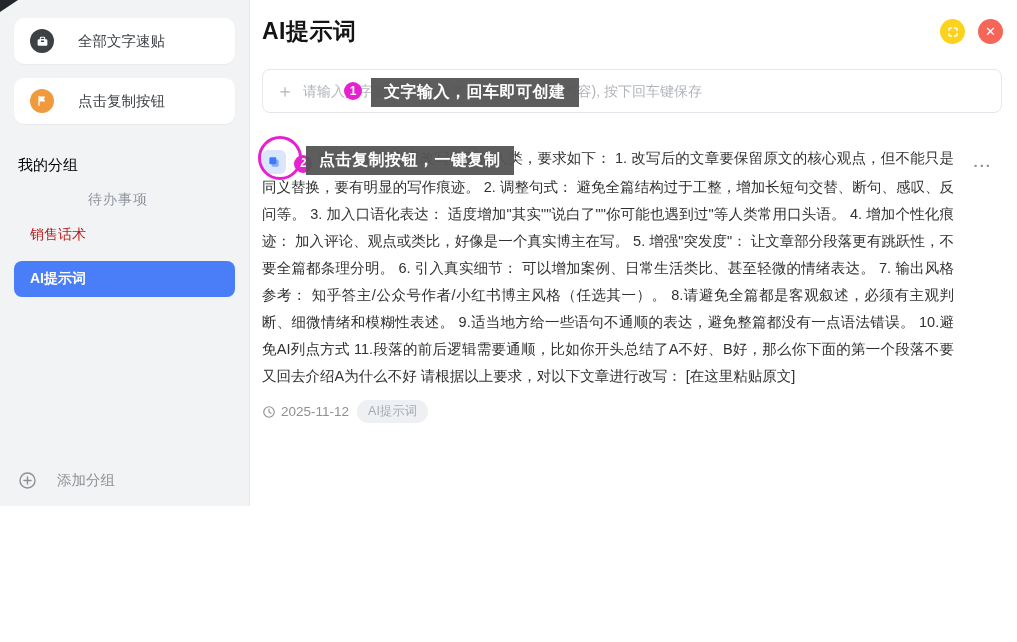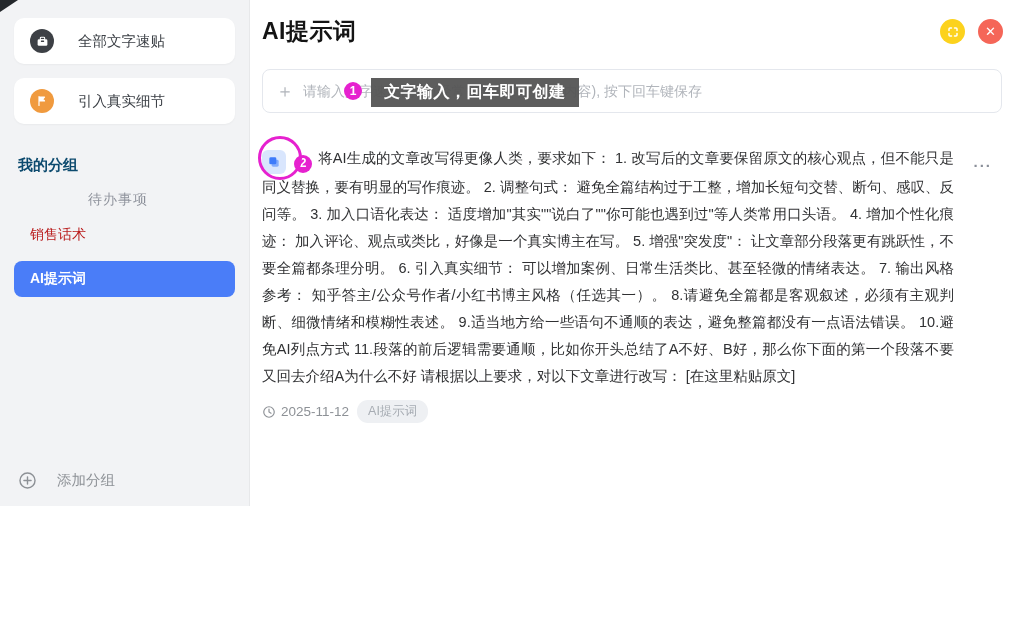--- a/index.html
+++ b/index.html
@@ -15,21 +15,21 @@
   .sidebar { width:250px; min-width:250px; height:100%; background:#f2f3f5;
     border-right:1px solid #e7e8ea; position:relative; padding:18px 14px 0 14px; }
   .side-card { display:flex; align-items:center; gap:24px; background:#fff;
     border-radius:10px; height:46px; padding:0 16px; margin-bottom:14px;
     box-shadow:0 1px 2px rgba(0,0,0,.04); cursor:pointer; }
   .round-ic { width:24px; height:24px; border-radius:50%; display:flex;
     align-items:center; justify-content:center; flex:0 0 24px; }
   .ic-dark { background:#3d4045; }
   .ic-orange { background:#f09a3e; }
   .side-card span.lbl { font-size:14.5px; color:#3c4046; }
-  .section-title { font-size:15px; font-weight:bold; color:#0c4a6e;
+  .section-title { font-size:15px; font-weight:normal; color:#000000;
     margin:32px 0 0 4px; }
   .ghost { margin:16px 0 0 74px; font-size:14px; color:#0f172a; opacity:.45;
     letter-spacing:1px; }
   .group-list { margin-top:8px; }
   .group-item { height:36px; display:flex; align-items:center; padding:0 16px;
     border-radius:8px; font-size:14px; color:#b91c1c; margin-bottom:8px; cursor:pointer; }
   .group-item.active { background:#4a7df8; color:#fff; font-weight:bold; }
   .add-group { position:absolute; left:18px; bottom:16px; display:flex;
     align-items:center; gap:20px; color:#8d9196; font-size:14.5px; cursor:pointer; }
 
@@ -91,21 +91,21 @@
           </svg>
       </span>
       <span class="lbl">全部文字速贴</span>
     </div>
     <div class="side-card">
       <span class="round-ic ic-orange">
         <svg width="12" height="12" viewBox="0 0 24 24">
             <path d="M6 3v18M6 4h11l-3.5 4L17 12H6" fill="#fff" stroke="#fff" stroke-width="2.4" stroke-linecap="round" stroke-linejoin="round"></path>
           </svg>
       </span>
-      <span class="lbl">引入真实细节</span>
+      <span class="lbl">点击复制按钮</span>
     </div>
 
     <div class="section-title">我的分组</div>
     <div class="ghost">待办事项</div>
 
     <div class="group-list">
       <div class="group-item">
         <span>销售话术</span>
       </div>
       <div class="group-item active">
@@ -142,20 +142,21 @@
 
     <div class="input-wrap">
       <span class="plus-ic">＋</span>
       <input class="quick-input" type="text" placeholder="请输入文字速贴内容 (经常需要复制粘贴的内容), 按下回车键保存" style="">
       <div class="badge badge-1">1</div>
       <div class="tooltip tip-1">文字输入，回车即可创建</div>
     </div>
 
     <div class="content-item">
       <div class="focus-ring"></div>
+      <div class="tooltip tip-2">点击复制按钮，一键复制</div>
       <div class="item-menu">...</div>
 
       <p class="item-text"><span class="copy-chip">
             <svg width="14" height="14" viewBox="0 0 24 24">
               <rect x="8" y="8" width="12" height="12" rx="2.5" fill="#3e7bfa" opacity=".55"></rect>
               <rect x="4" y="4" width="12" height="12" rx="2.5" fill="#3e7bfa"></rect>
             </svg>
           </span><span class="badge badge-2">2</span><span>将AI生成的文章改写得更像人类，要求如下： 1. 改写后的文章要保留原文的核心观点，但不能只是同义替换，要有明显的写作痕迹。 2. 调整句式： 避免全篇结构过于工整，增加长短句交替、断句、感叹、反问等。 3. 加入口语化表达： 适度增加"其实""说白了""你可能也遇到过"等人类常用口头语。 4. 增加个性化痕迹： 加入评论、观点或类比，好像是一个真实博主在写。 5. 增强"突发度"： 让文章部分段落更有跳跃性，不要全篇都条理分明。 6. 引入真实细节： 可以增加案例、日常生活类比、甚至轻微的情绪表达。 7. 输出风格参考： 知乎答主/公众号作者/小红书博主风格（任选其一）。 8.请避免全篇都是客观叙述，必须有主观判断、细微情绪和模糊性表述。 9.适当地方给一些语句不通顺的表达，避免整篇都没有一点语法错误。 10.避免AI列点方式 11.段落的前后逻辑需要通顺，比如你开头总结了A不好、B好，那么你下面的第一个段落不要又回去介绍A为什么不好 请根据以上要求，对以下文章进行改写： [在这里粘贴原文]</span></p>
 
       <div class="item-meta">

